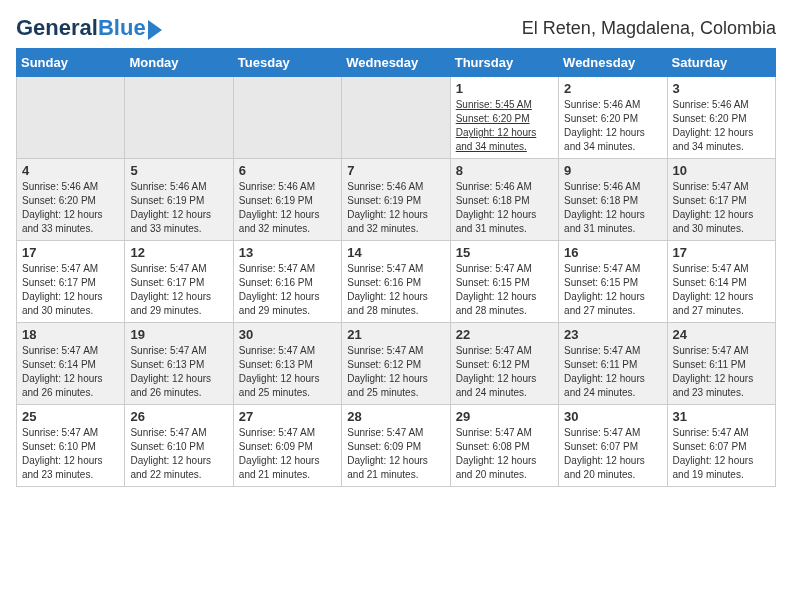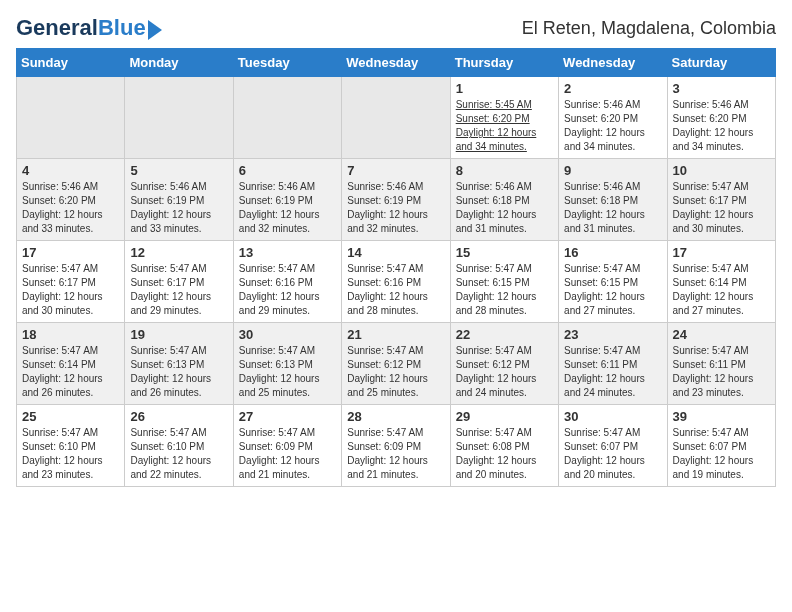--- a/index.html
+++ b/index.html
@@ -345,21 +345,21 @@
 and 20 minutes.</div>
         </td>
         <td>
           <span class="day-num">30</span>
           <div class="cell-content" style="white-space: pre-line;">Sunrise: 5:47 AM
 Sunset: 6:07 PM
 Daylight: 12 hours
 and 20 minutes.</div>
         </td>
         <td>
-          <span class="day-num">39</span>
+          <span class="day-num">31</span>
           <div class="cell-content" style="white-space: pre-line;">Sunrise: 5:47 AM
 Sunset: 6:07 PM
 Daylight: 12 hours
 and 19 minutes.</div>
         </td>
       </tr>
     </tbody>
 </table>
 
 </body></html>

